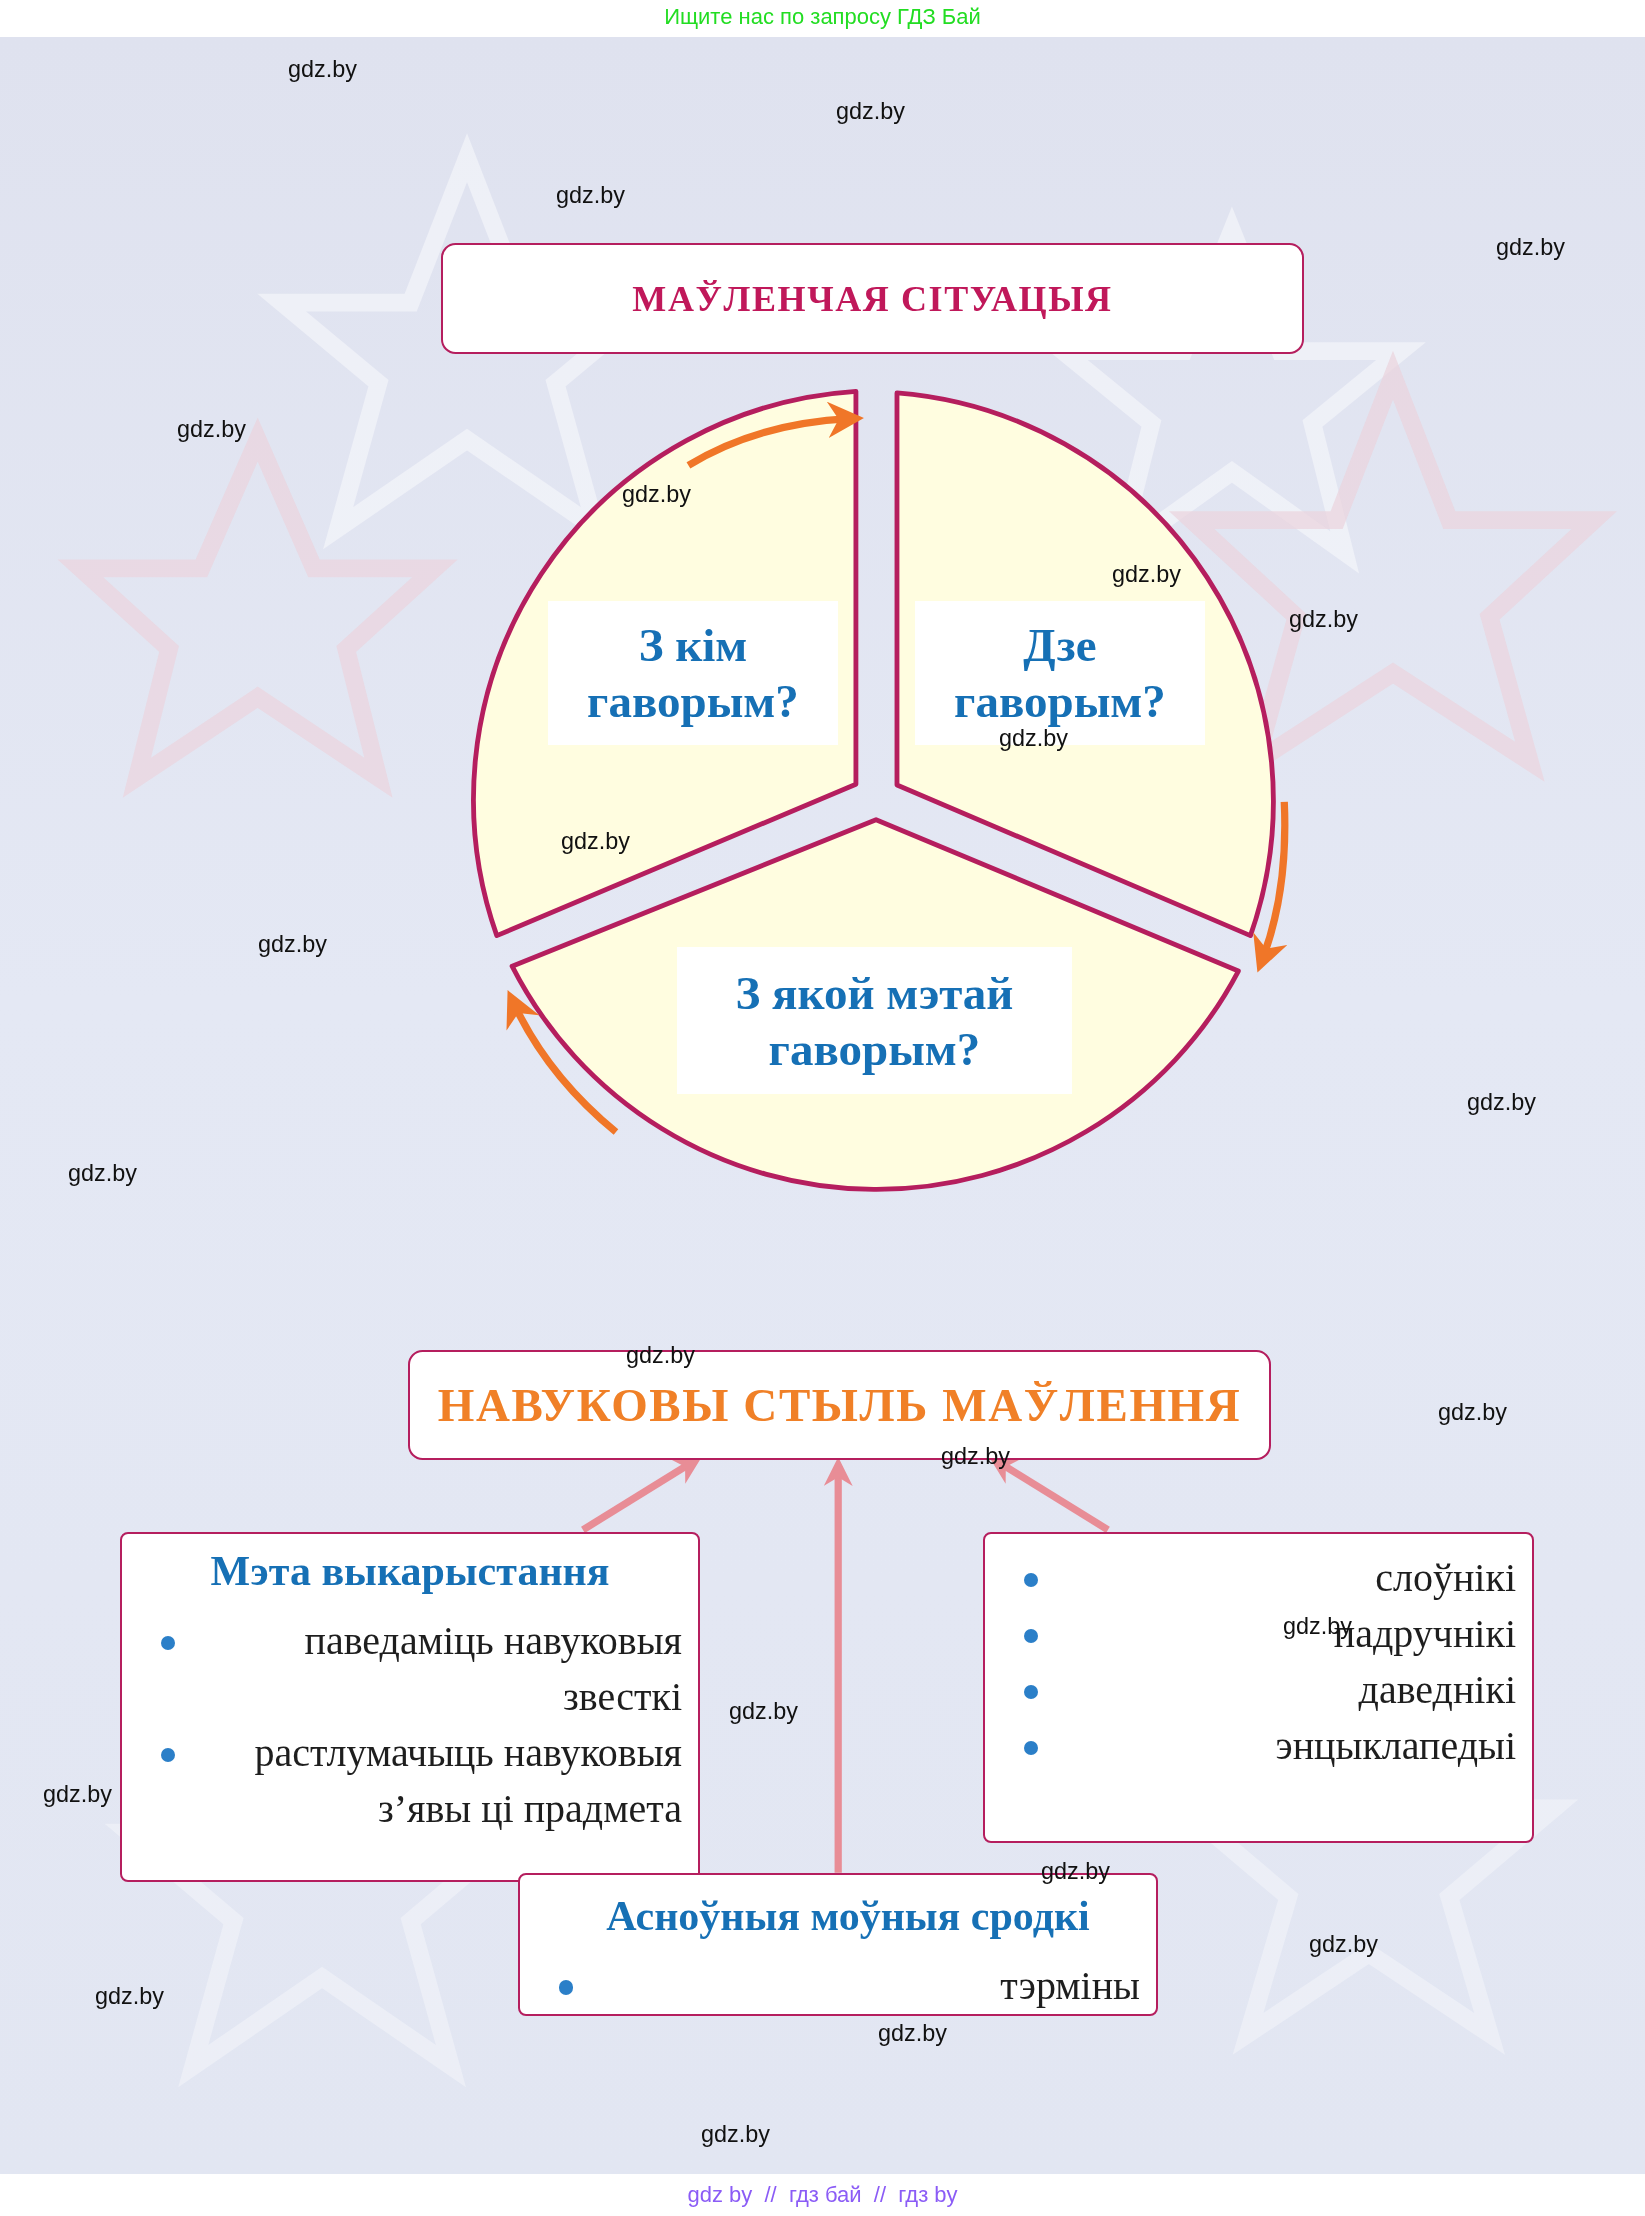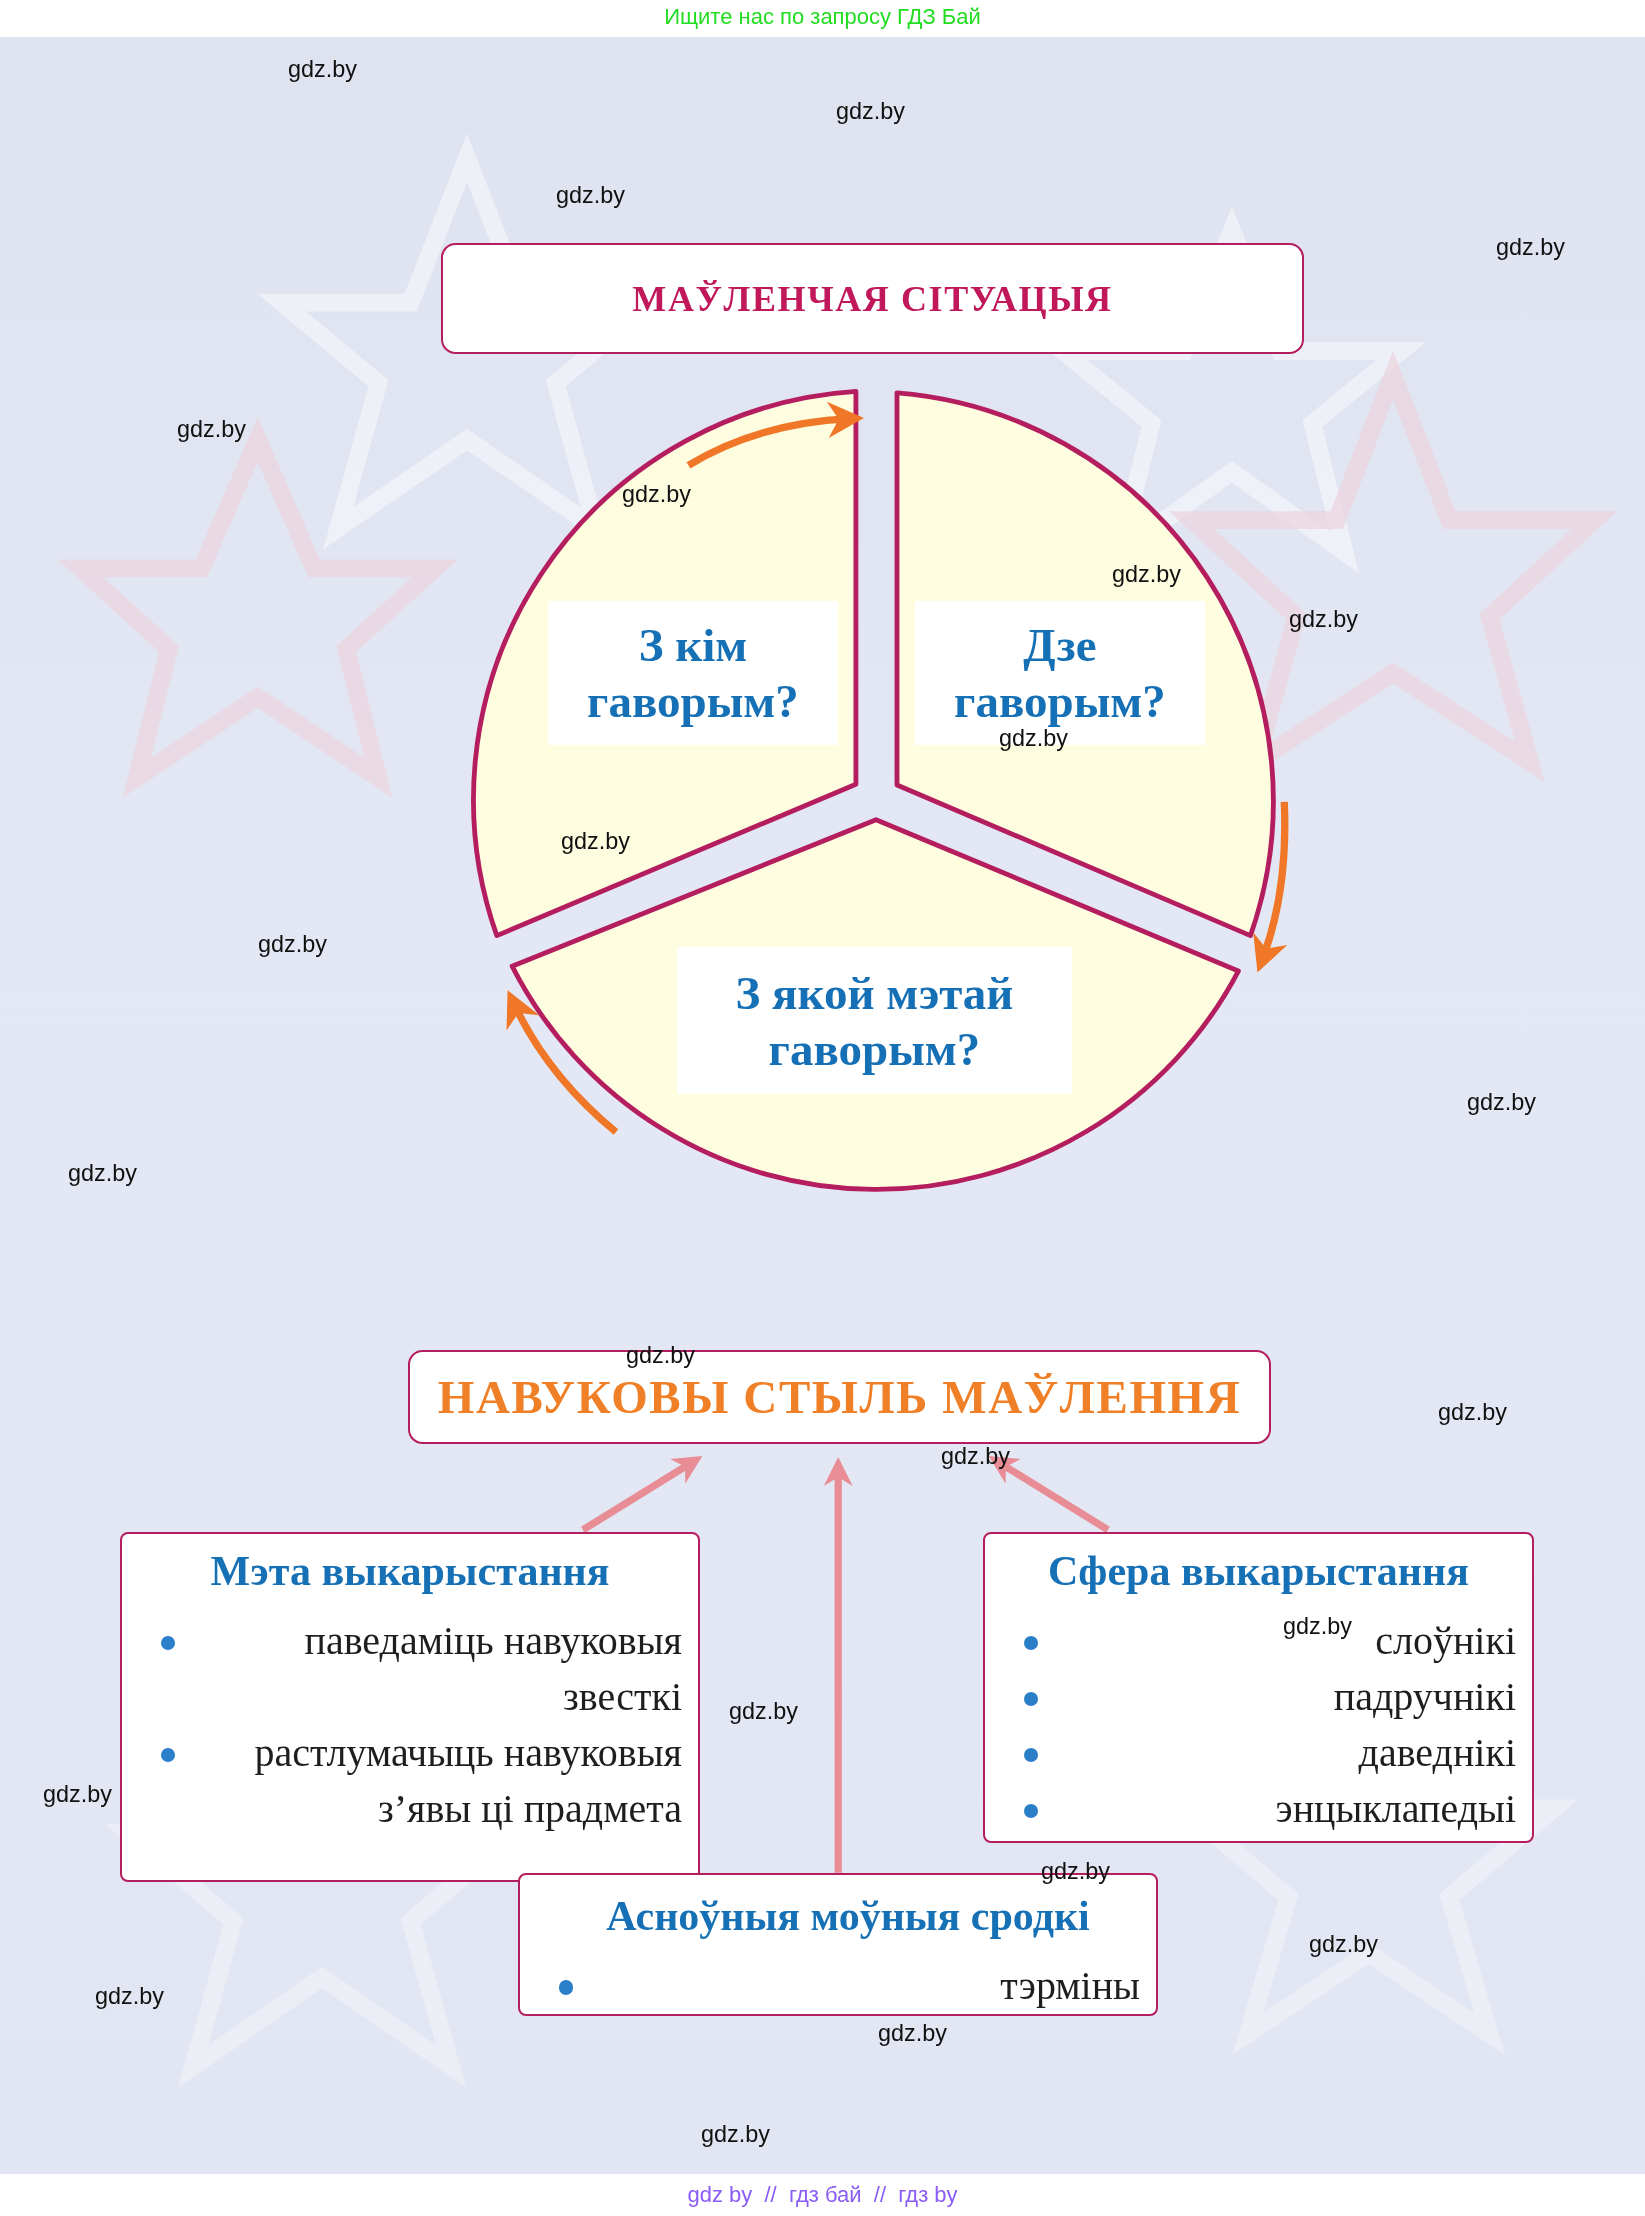--- a/index.html
+++ b/index.html
@@ -86,34 +86,33 @@
   </div>
   <div class="sector-label" style="left:915px;top:564px;width:290px;background:#fff;padding:16px 0;">
     <div style="color:#1670b5">Дзе</div>
     <div style="color:#1670b5">гаворым?</div>
   </div>
   <div class="sector-label" style="left:677px;top:910px;width:395px;background:#fff;padding:17.7px 0;">
     <div style="color:#1670b5">З якой мэтай</div>
     <div style="color:#1670b5">гаворым?</div>
   </div>
 
-  <div class="box title-box" style="left:408px;top:1313px;width:863px;height:94px;">
+  <div class="box title-box" style="left:408px;top:1313px;width:863px;height:110px;">
     <span class="title-text" style="font-size:47px;color:#f08027;">НАВУКОВЫ СТЫЛЬ МАЎЛЕННЯ</span>
   </div>
 
   <div class="box" style="left:120px;top:1495px;width:580px;height:350px;border-radius:8px;">
     <div class="card-title" style="color:#1670b5">Мэта выкарыстання</div>
     <ul class="items">
       <li><span class="dot" style="background:#2b7fc8"></span><span>паведаміць навуковыя звесткі</span></li>
       <li><span class="dot" style="background:#2b7fc8"></span><span>растлумачыць навуковыя з’явы ці прадмета</span></li>
     </ul>
   </div>
 
   <div class="box" style="left:983px;top:1495px;width:551px;height:311px;border-radius:8px;">
-    <div class="card-title" style="color:#1670b5">Сфера выкарыстання</div>
     <ul class="items">
       <li><span class="dot" style="background:#2b7fc8"></span><span>слоўнікі</span></li>
       <li><span class="dot" style="background:#2b7fc8"></span><span>падручнікі</span></li>
       <li><span class="dot" style="background:#2b7fc8"></span><span>даведнікі</span></li>
       <li><span class="dot" style="background:#2b7fc8"></span><span>энцыклапедыі</span></li>
     </ul>
   </div>
 
   <div class="box" style="left:518px;top:1836px;width:640px;height:143px;border-radius:8px;">
     <div class="card-title" style="color:#1670b5;margin-top:14.5px;padding-left:20px;">Асноўныя моўныя сродкі</div>

